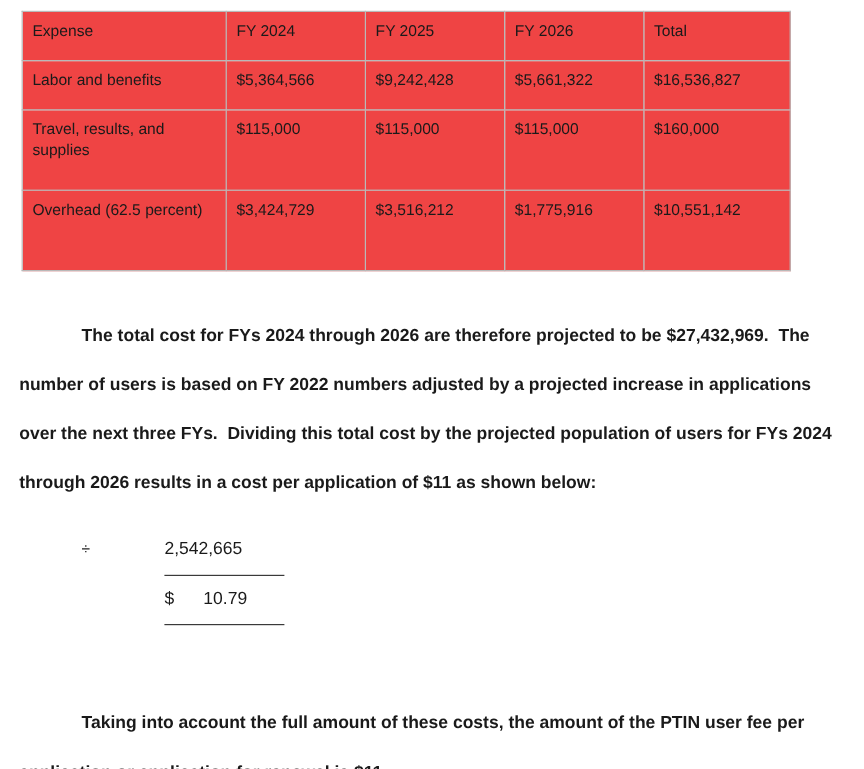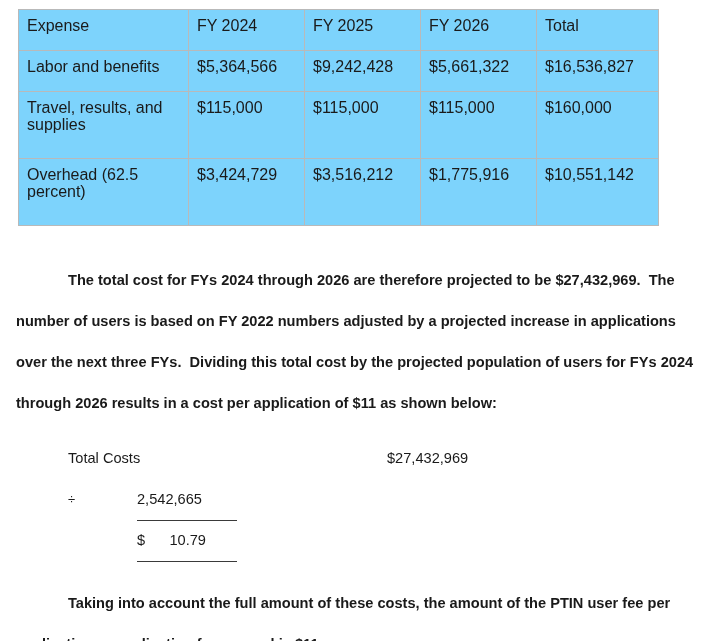--- a/index.html
+++ b/index.html
@@ -22,25 +22,25 @@
     position: absolute;
     left: 18px;
     top: 9px;
     width: 640px;
     border-collapse: collapse;
     table-layout: fixed;
   }
   .cost-table td {
     border: 1px solid #b9b9b9;
     padding: 7px 0 7px 8px;
-    font-size: 16px;
+    font-size: 13px;
     line-height: 17px;
     vertical-align: top;
     color: #1a1a1a;
-    background: #7dd3fc;
+    background: #ef4444;
     margin-left: 26px;
   }
   .col-expense  { width: 170px; }
   .col-fy       { width: 116px; }
   .col-total    { width: 122px; }
 
   .row-head td { height: 26px; }
   .row-one  td { height: 26px; }
   .row-tall td { height: 52px; }
 
@@ -134,25 +134,20 @@
       <td>$1,775,916</td>
       <td>$10,551,142</td>
     </tr>
   </tbody>
 </table>
 
 <p class="para" id="para-total">The total cost for FYs 2024 through 2026 are therefore projected to be $27,432,969.  The number of users is based on FY 2022 numbers adjusted by a projected increase in applications over the next three FYs.  Dividing this total cost by the projected population of users for FYs 2024 through 2026 results in a cost per application of $11 as shown below:</p>
 
 <div class="calc">
   <div class="calc-row">
-    <span class="calc-label">Total Costs</span>
-    <span class="calc-op"></span>
-    <span class="calc-value">$27,432,969</span>
-  </div>
-  <div class="calc-row">
     <span class="calc-op">÷</span>
     <span class="calc-value ruled">2,542,665</span>
   </div>
   <div class="calc-row">
     <span class="calc-op"></span>
     <span class="calc-value ruled">$      10.79</span>
   </div>
 </div>
 
 <p class="para" id="para-taking">Taking into account the full amount of these costs, the amount of the PTIN user fee per application or application for renewal is $11.</p>

